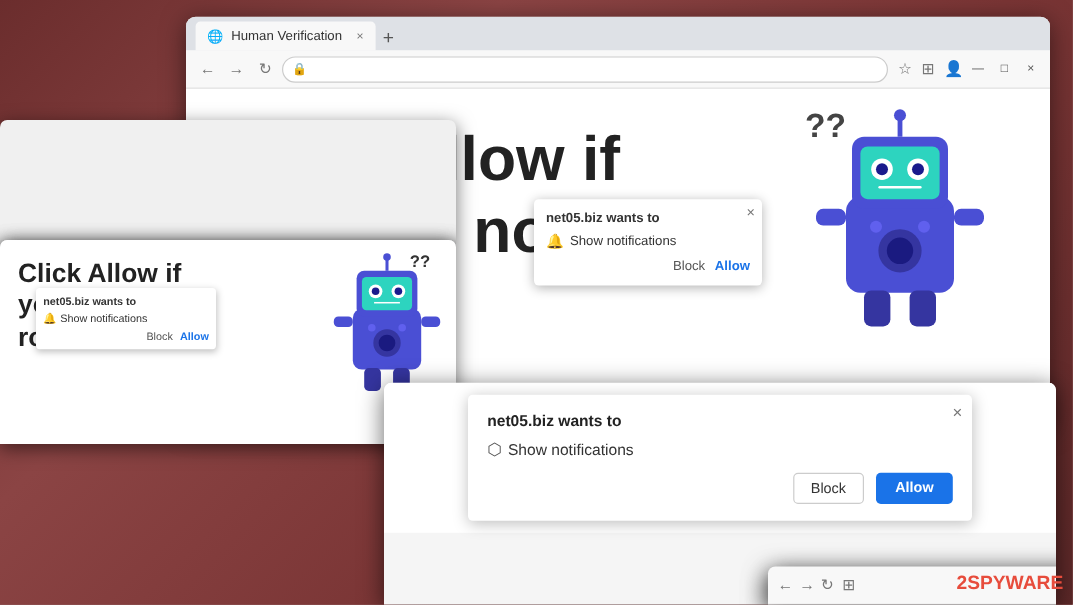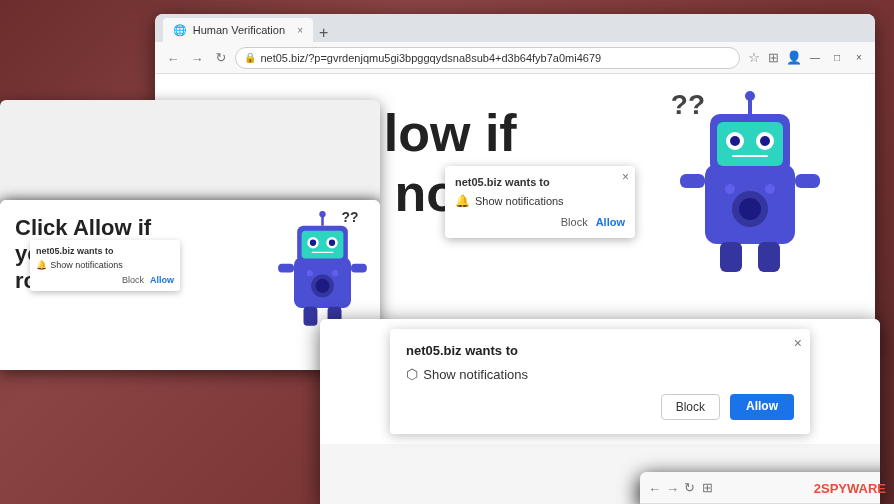--- a/index.html
+++ b/index.html
@@ -362,21 +362,21 @@
       font-size: 12px;
       color: #333;
       cursor: pointer;
     }
 
     
     .watermark {
       position: absolute;
       bottom: 8px;
       right: 8px;
-      font-size: 13px;
+      font-size: 16px;
       font-weight: 700;
       color: white;
       z-index: 100;
     }
     .watermark span { color: #e74c3c; }
 
     
     .robot-svg { overflow: visible; }
 
     
@@ -407,21 +407,20 @@
     </div>
     <span style="margin-left:6px;font-size:16px;color:#555;">+</span>
   </div>
 
   <div class="address-bar">
     <span class="nav-btn">←</span>
     <span class="nav-btn">→</span>
     <span class="nav-btn">↻</span>
     <div class="url-box">
       <span class="lock-icon">🔒</span>
-      <span>net05.biz/?p=gvrdenjqmu5gi3bpggqydsna8sub4+d3b64fyb7a0mi4679</span>
     </div>
     <span style="font-size:13px;color:#777;margin-left:4px;">☆</span>
     <span style="font-size:13px;color:#777;margin-left:4px;">⊞</span>
     <span style="font-size:13px;color:#777;margin-left:4px;">👤</span>
     <div class="win-controls">
       <span class="win-btn">—</span>
       <span class="win-btn">□</span>
       <span class="win-btn">×</span>
     </div>
   </div>

